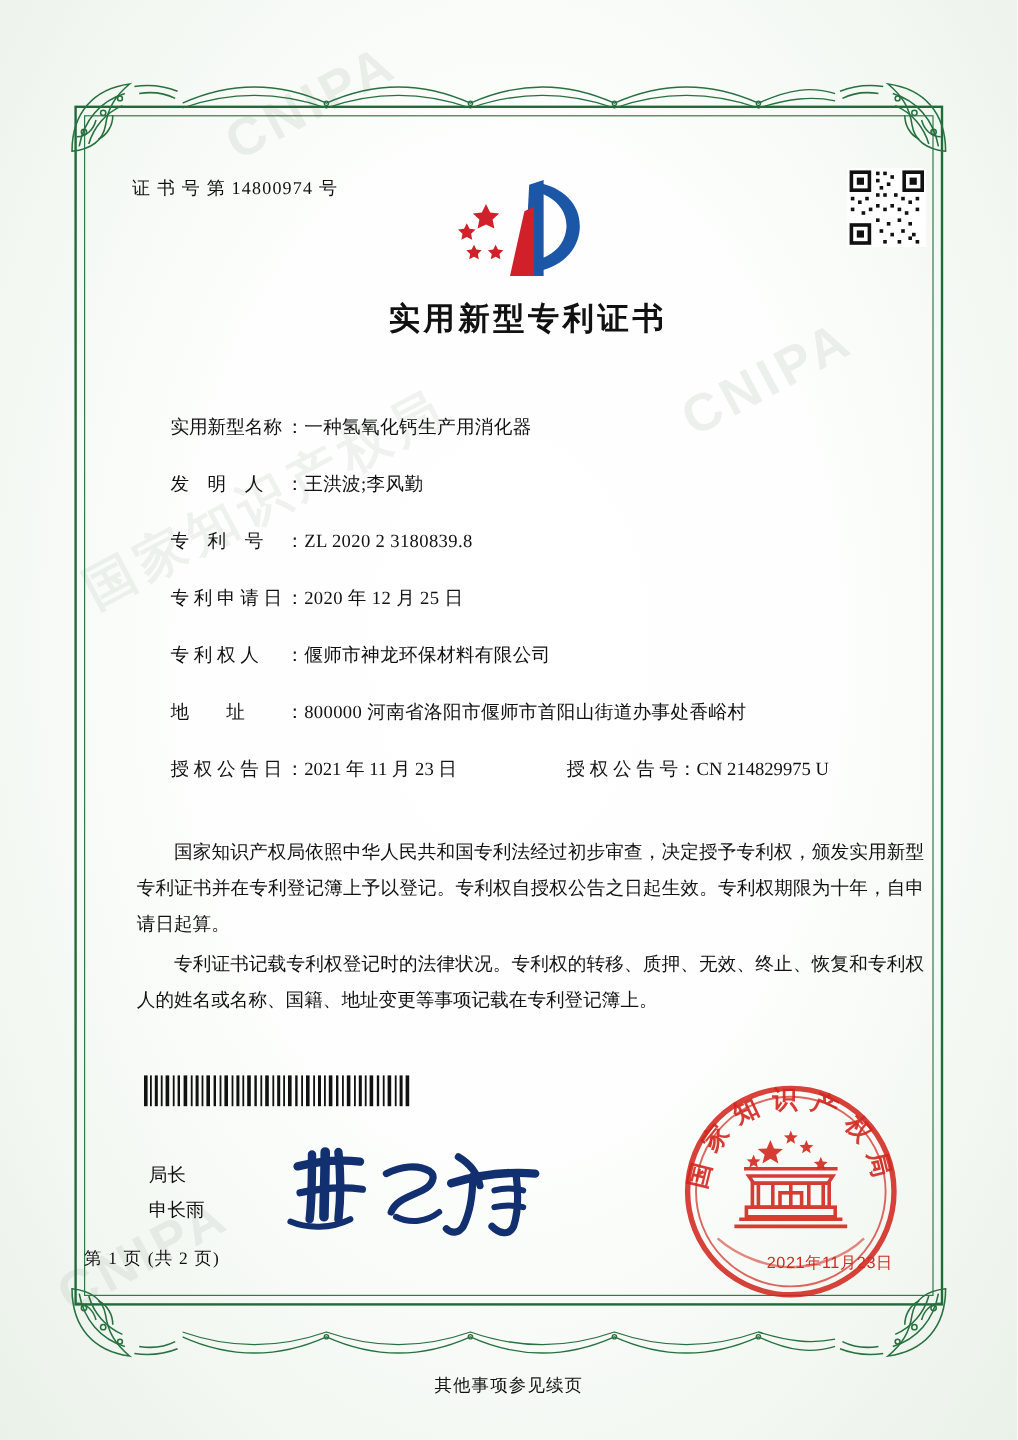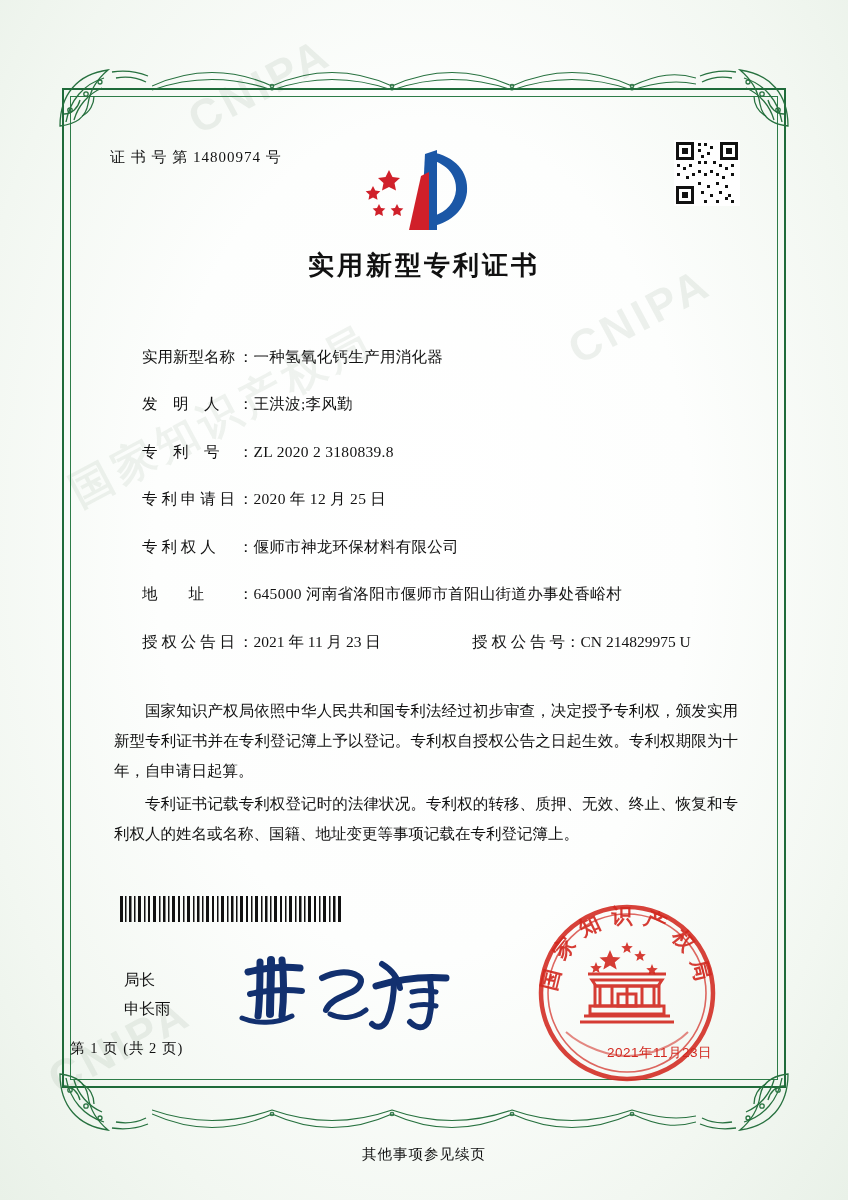--- a/index.html
+++ b/index.html
@@ -46,21 +46,21 @@
   .corner svg{display:block;width:100%;height:100%;}
   .c-tl{left:56px;top:64px;}
   .c-tr{right:56px;top:64px;transform:scaleX(-1);}
   .c-bl{left:56px;bottom:64px;transform:scaleY(-1);}
   .c-br{right:56px;bottom:64px;transform:scale(-1,-1);}
   .edge-top{position:absolute;left:152px;top:64px;width:544px;height:30px;color:#27713f;}
   .edge-bottom{position:absolute;left:152px;bottom:64px;width:544px;height:30px;color:#27713f;transform:scaleY(-1);}
   .edge-top svg,.edge-bottom svg{display:block;width:100%;height:100%;}
 
   
-  .content{position:absolute;left:70px;top:96px;width:708px;height:984px;}
+  .content{position:absolute;left:70px;top:96px;width:708px;height:984px;padding-left:32px;}
 
   .cert-no{
     position:absolute;left:40px;top:52px;
     font-size:15px;letter-spacing:1px;color:#111;
   }
   .qr{
     position:absolute;right:38px;top:44px;width:66px;height:66px;
   }
   .qr svg{display:block;}
 
@@ -342,21 +342,21 @@
         <span class="f-value">2020 年 12 月 25 日</span>
       </div>
       <div class="field">
         <span class="f-label">专 利 权 人</span>
         <span class="f-colon">：</span>
         <span class="f-value">偃师市神龙环保材料有限公司</span>
       </div>
       <div class="field">
         <span class="f-label">地        址</span>
         <span class="f-colon">：</span>
-        <span class="f-value">645000 河南省洛阳市偃师市首阳山街道办事处香峪村</span>
+        <span class="f-value">800000 河南省洛阳市偃师市首阳山街道办事处香峪村</span>
       </div>
 
       <div class="field row-two">
         <span class="half-left">
           <span class="f-label">授 权 公 告 日</span>
           <span class="f-colon">：</span>
           <span>2021 年 11 月 23 日</span>
         </span>
         <span class="half-right">
           <span class="hr-label">授 权 公 告 号</span>

